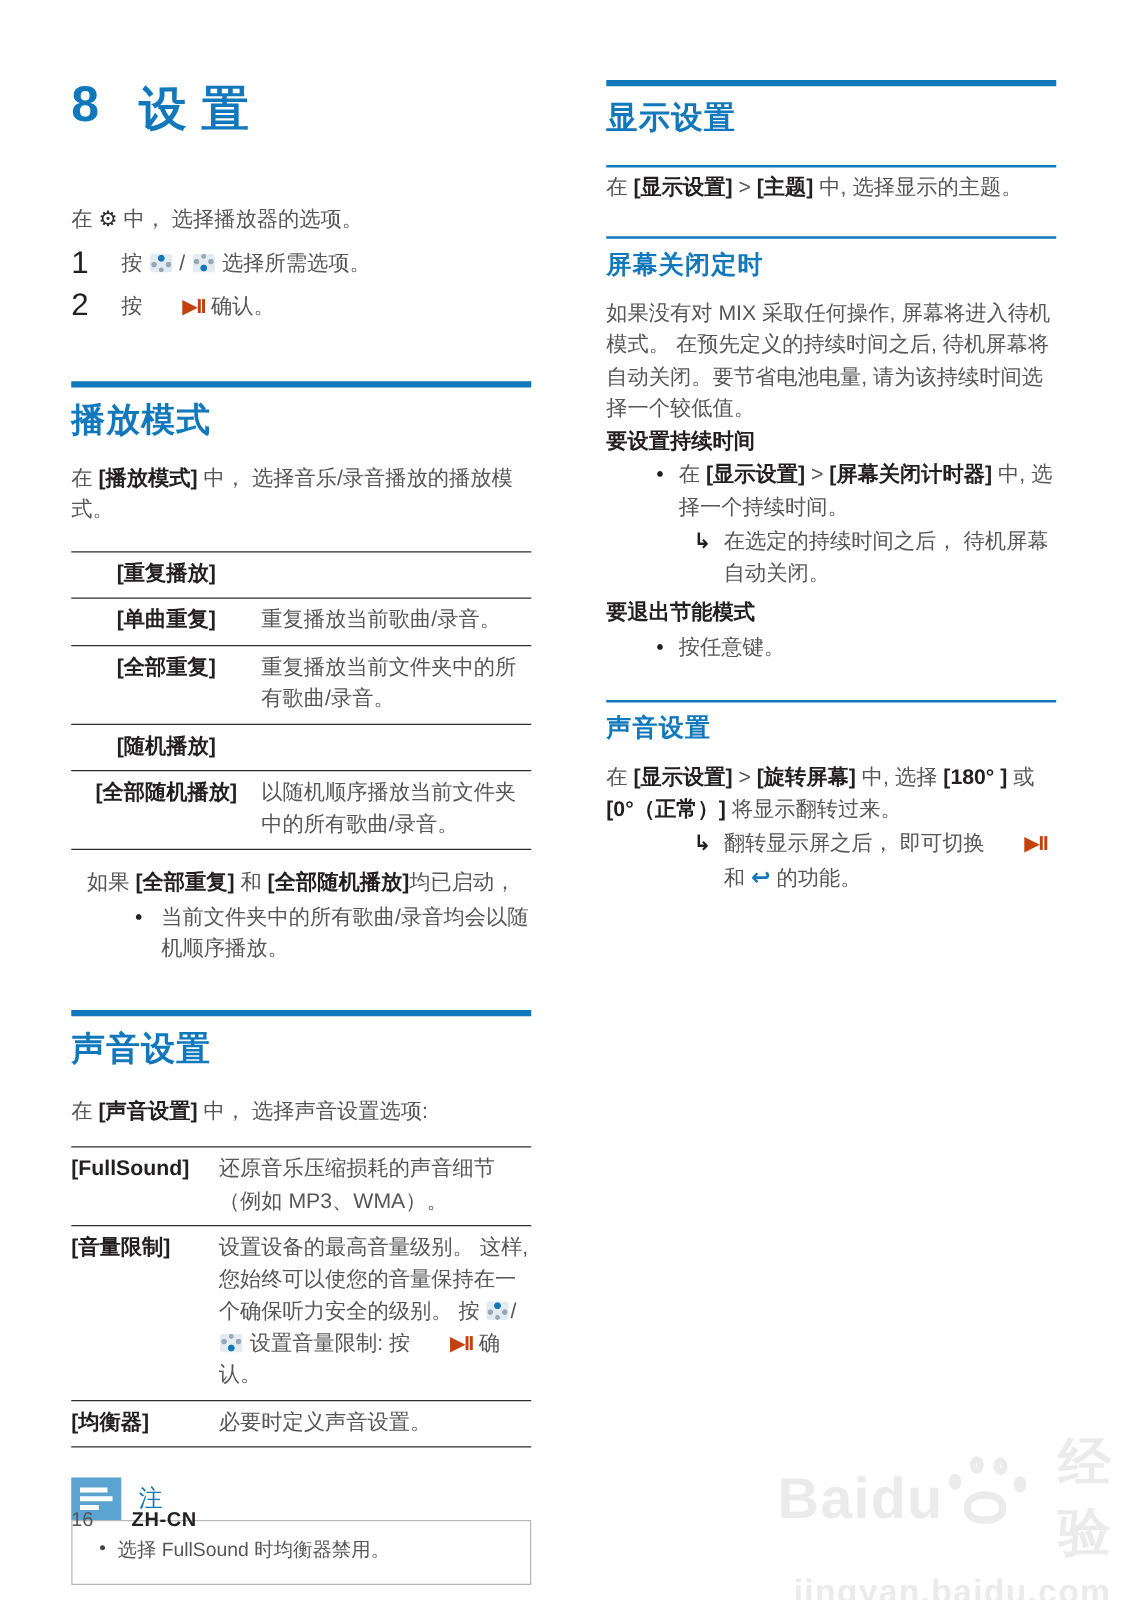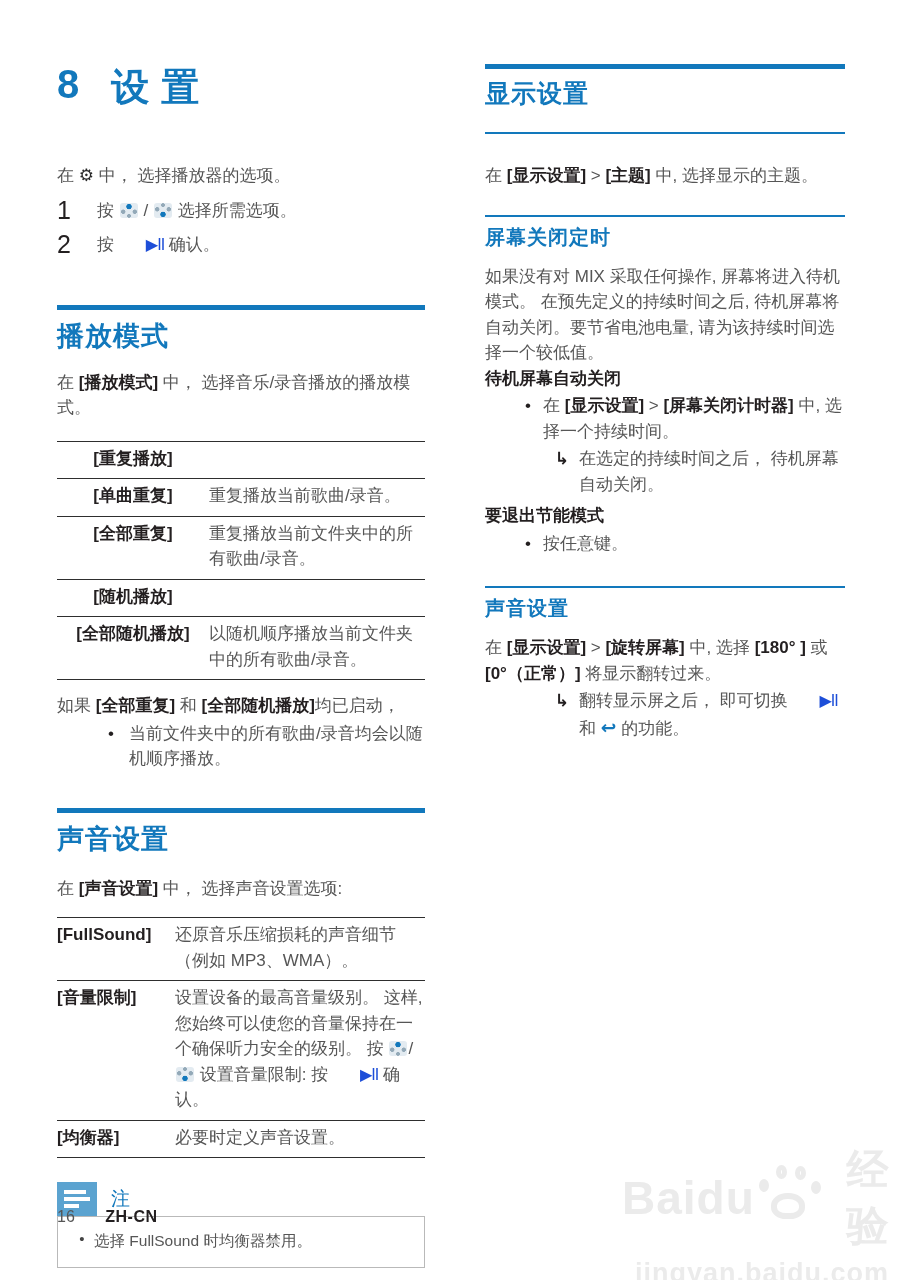--- a/index.html
+++ b/index.html
@@ -57,21 +57,21 @@
   .bullet-row { display:flex; margin-top:2px; }
   .bullet-row .marker { flex:0 0 auto; text-align:center; color:#231f20; font-size:17px; line-height:1.5; }
   .bullet-row .btext { flex:1; font-size:17px; line-height:1.5; }
   .bl-left .marker { width:36px; margin-left:36px; }
   .bl-r .marker { width:30px; margin-left:28px; }
   .arr-r .marker { width:34px; margin-left:60px; font-weight:bold; }
 
   
   .ic { display:inline-block; }
   .ic-gear { color:#2b2b2b; font-size:17px; }
-  .ic-play-pause { color:#1d4ed8; font-weight:normal; letter-spacing:-1px; font-size:0.95em;padding-left:27px; }
+  .ic-play-pause { color:#c2410c; font-weight:bold; letter-spacing:-1px; font-size:0.95em;padding-left:27px; }
   .ic-back { color:#1278bc; font-weight:bold; font-size:1.1em; }
   .ic-nav-up, .ic-nav-down {
     width:18px; height:15px; border-radius:3px; background-color:#e3ebf1;
     vertical-align:-2px; margin:0 1px; background-repeat:no-repeat;
   }
   .ic-nav-up {
     background-image:
       radial-gradient(circle at 50% 24%, #1278bc 2.4px, transparent 3px),
       radial-gradient(circle at 18% 58%, #93a9b8 1.9px, transparent 2.5px),
       radial-gradient(circle at 82% 58%, #93a9b8 1.9px, transparent 2.5px),
@@ -171,21 +171,21 @@
             <div class="t-label">[随机播放]</div>
             <div class="t-desc"></div>
           </div>
 
           <div class="t-row">
             <div class="t-label">[全部随机播放]</div>
             <div class="t-desc"><span>以随机顺序播放当前文件夹中的所有歌曲/录音。</span></div>
           </div>
         </div>
 
-      <p class="body para" style="margin-top:13px;"><span>如果 </span><span class="b">[全部重复]</span><span> 和 </span><span class="b">[全部随机播放]</span><span>均已启动，</span></p>
+      <p class="body para" style="margin-top:13px;text-align:center;"><span>如果 </span><span class="b">[全部重复]</span><span> 和 </span><span class="b">[全部随机播放]</span><span>均已启动，</span></p>
       <div class="bullet-row bl-left">
         <span class="marker">•</span>
         <div class="btext"><span>当前文件夹中的所有歌曲/录音均会以随机顺序播放。</span></div>
       </div>
     </div>
 
     <div class="sec2">
       <div class="sec-rule-thick"></div>
       <h2 class="sec-title">声音设置</h2>
       <p class="body para" style="margin-top:19px;"><span>在 </span><span class="b">[声音设置]</span><span> 中， 选择声音设置选项:</span></p>
@@ -222,28 +222,28 @@
   </div>
 
   <div class="col col-right">
 
     <div class="sec-r1">
       <div class="sec-rule-thick"></div>
       <h2 class="sec-title-r">显示设置</h2>
 
       <div class="sub-theme">
         <div class="sec-rule-thin"></div>
-        <p class="body para" style="margin-top:29px;"><span>在 </span><span class="b">[显示设置]</span><span> &gt; </span><span class="b">[主题]</span><span> 中, 选择显示的主题。</span></p>
+        <p class="body para" style="margin-top:3px;"><span>在 </span><span class="b">[显示设置]</span><span> &gt; </span><span class="b">[主题]</span><span> 中, 选择显示的主题。</span></p>
       </div>
 
       <div class="sub-screen">
         <div class="sec-rule-thin"></div>
         <h3 class="sub-title">屏幕关闭定时</h3>
         <p class="body para" style="margin-top:13px;"><span>如果没有对 MIX 采取任何操作, 屏幕将进入待机模式。 在预先定义的持续时间之后, 待机屏幕将自动关闭。要节省电池电量, 请为该持续时间选择一个较低值。</span></p>
-        <div class="bold-line">待机屏幕自动关闭</div>
+        <div class="bold-line">要设置持续时间</div>
         <div class="bullet-row bl-r">
           <span class="marker">•</span>
           <div class="btext"><span>在 </span><span class="b">[显示设置]</span><span> &gt; </span><span class="b">[屏幕关闭计时器]</span><span> 中, 选择一个持续时间。</span></div>
         </div>
         <div class="bullet-row arr-r">
           <span class="marker">↳</span>
           <div class="btext"><span>在选定的持续时间之后， 待机屏幕自动关闭。</span></div>
         </div>
         <div class="bold-line" style="margin-top:6px;">要退出节能模式</div>
         <div class="bullet-row bl-r">

